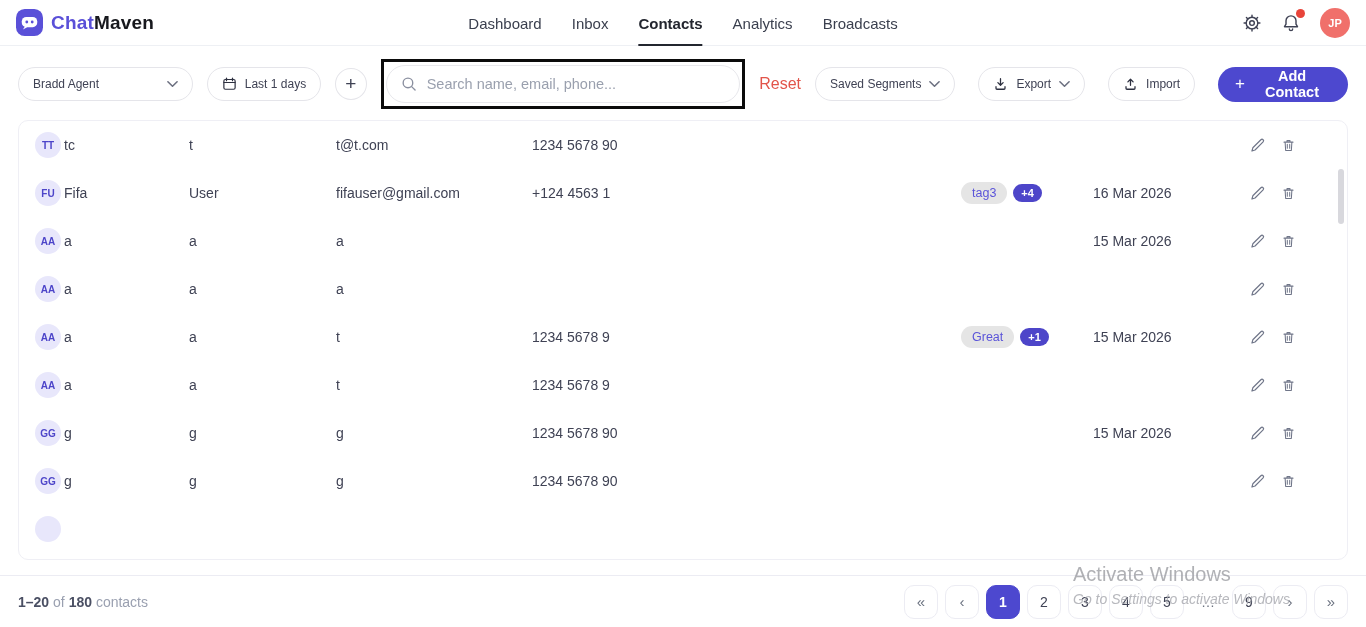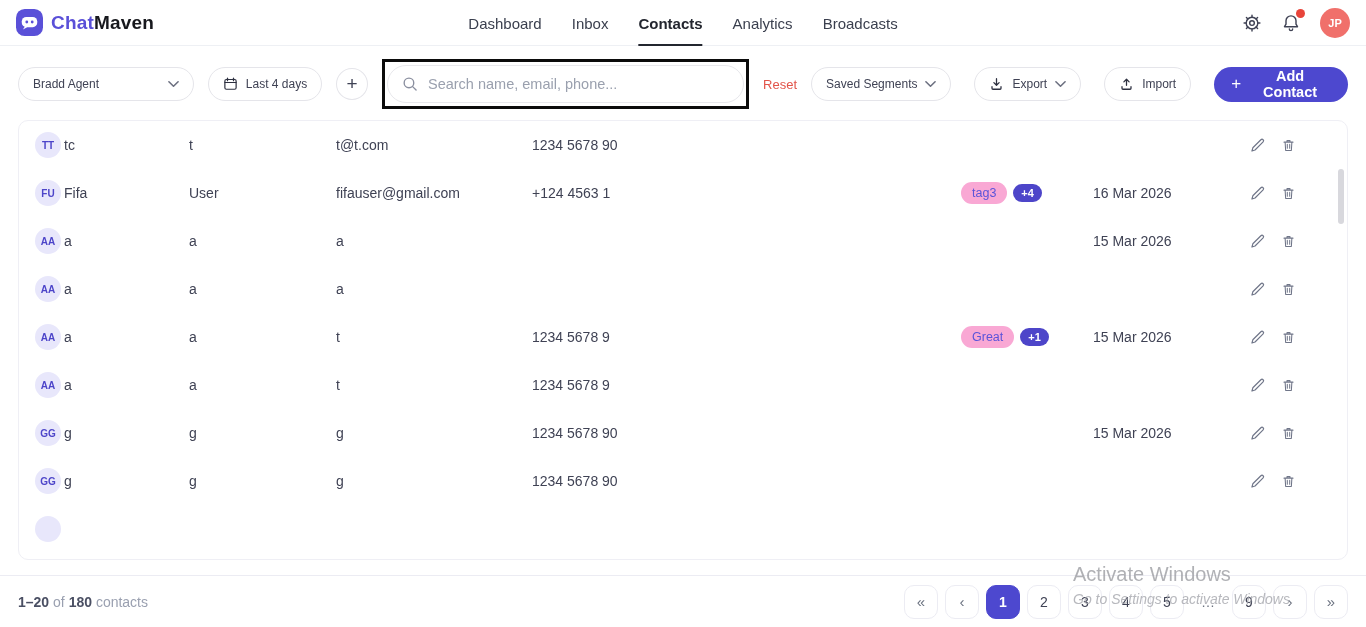--- a/index.html
+++ b/index.html
@@ -34,41 +34,41 @@
   .plus-btn { width:32px; height:32px; border:1px solid #e5e5ea; border-radius:50%;
     display:flex; align-items:center; justify-content:center; font-size:19px; color:#3f4254;
     background:#fff; cursor:pointer; }
   .search-frame { width:370px; height:50px; border:3px solid #0b0b0b; display:flex;
     align-items:center; padding:2px; background:#fff; }
   .search-pill { flex:1; display:flex; align-items:center; gap:10px; height:38px;
     border:1px solid #e8e8ec; border-radius:19px; padding:0 14px; }
   .search-pill input { border:none; outline:none; flex:1; font-size:14.5px;
     font-family:"Liberation Sans", sans-serif; color:#0c4a6e; background:transparent; }
   .search-pill input::placeholder { color:#9aa0ae; }
-  .reset-link { color:#e2544a; font-size:13px; cursor:pointer; }
+  .reset-link { color:#e2544a; font-size:16px; cursor:pointer; }
   .toolbar-right { margin-left:auto; display:flex; align-items:center; gap:23px; }
   .btn-primary { display:flex; align-items:center; gap:8px; height:35px; padding:0 17px;
     background:#4d48cf; color:#fff; border:none; border-radius:18px; font-size:14.5px;
     font-weight:600; cursor:pointer; font-family:"Liberation Sans", sans-serif; }
 
   
   .table-wrap { margin:0 18px; border:1px solid #efeff5; border-radius:10px;
     overflow:hidden; position:relative; height:440px; background:#fff; }
   .thead, .tr { display:grid;
     grid-template-columns:170px 147px 196px 135px 146px 148px 132px 150px 1fr;
     align-items:center; }
   .thead { height:34px; background:#eef0fb; font-size:13.5px; font-weight:700; color:#23253a; }
   .th:first-child, .td:first-child { padding-left:16px; }
   .tr { height:48px; font-size:14px; color:#3f4254; }
   .td.first { display:flex; align-items:center; gap:3px; }
   .av { width:26px; height:26px; border-radius:50%; background:#e8e7fb; color:#4d45c9;
     font-size:10px; font-weight:700; display:flex; align-items:center; justify-content:center;
     flex:0 0 26px; }
   .tagcell { display:flex; align-items:center; gap:6px; }
-  .tag-pill { background:#f9a8d4; color:#5b54d9; font-size:12.5px; padding:4px 11px;
+  .tag-pill { background:#e5e5e5; color:#5b54d9; font-size:12.5px; padding:4px 11px;
     border-radius:13px; cursor:pointer; }
   .tag-more { background:#4d45c9; color:#fff; font-size:11px; font-weight:700;
     padding:3px 8px; border-radius:11px; cursor:pointer; }
   .actions { display:flex; align-items:center; gap:15px; padding-left:6px; }
   .act-btn { cursor:pointer; display:flex; }
   .scroll-thumb { position:absolute; right:3px; top:48px; width:6px; height:55px;
     border-radius:3px; background:#d8d8dd; }
 
   
   .footer { position:absolute; left:0; right:0; bottom:0; height:52px;
@@ -147,21 +147,21 @@
 
   <div class="pill">
     <span>
       <svg width="15" height="16" viewBox="0 0 20 20" fill="none" stroke="#2d3040" stroke-width="1.6" stroke-linecap="round">
         <rect x="2.5" y="4" width="15" height="13" rx="2"></rect>
         <line x1="6" y1="2.2" x2="6" y2="5.5"></line>
           <line x1="14" y1="2.2" x2="14" y2="5.5"></line>
           <line x1="2.5" y1="8" x2="17.5" y2="8"></line>
       </svg>
     </span>
-    <span>Last 4 days</span>
+    <span>Last 1 days</span>
   </div>
 
   <div class="plus-btn">+</div>
 
   <div class="search-frame">
     <div class="search-pill">
       <span>
         <svg width="16" height="16" viewBox="0 0 20 20">
             <circle cx="8.7" cy="8.7" r="6" fill="none" stroke="#8a8f9f" stroke-width="1.7"></circle>
             <line x1="13.3" y1="13.3" x2="17.6" y2="17.6" stroke="#8a8f9f" stroke-width="1.7" stroke-linecap="round"></line>

